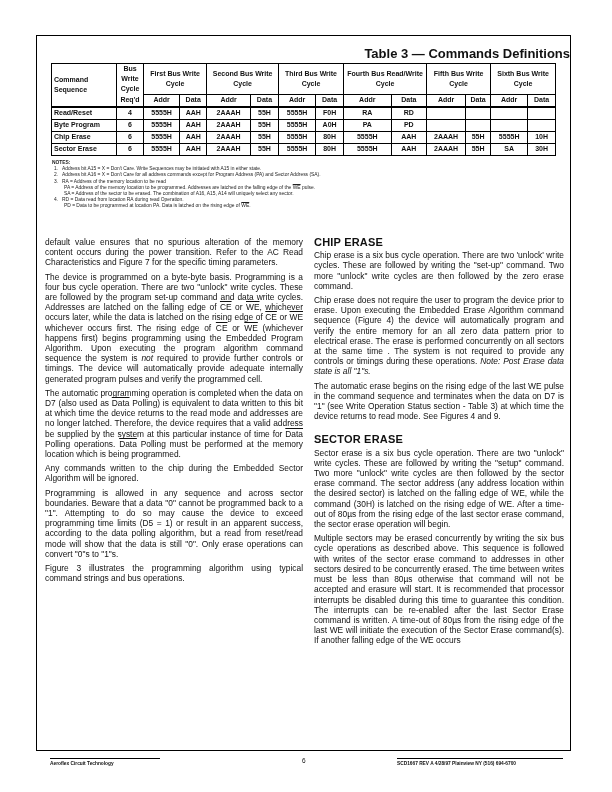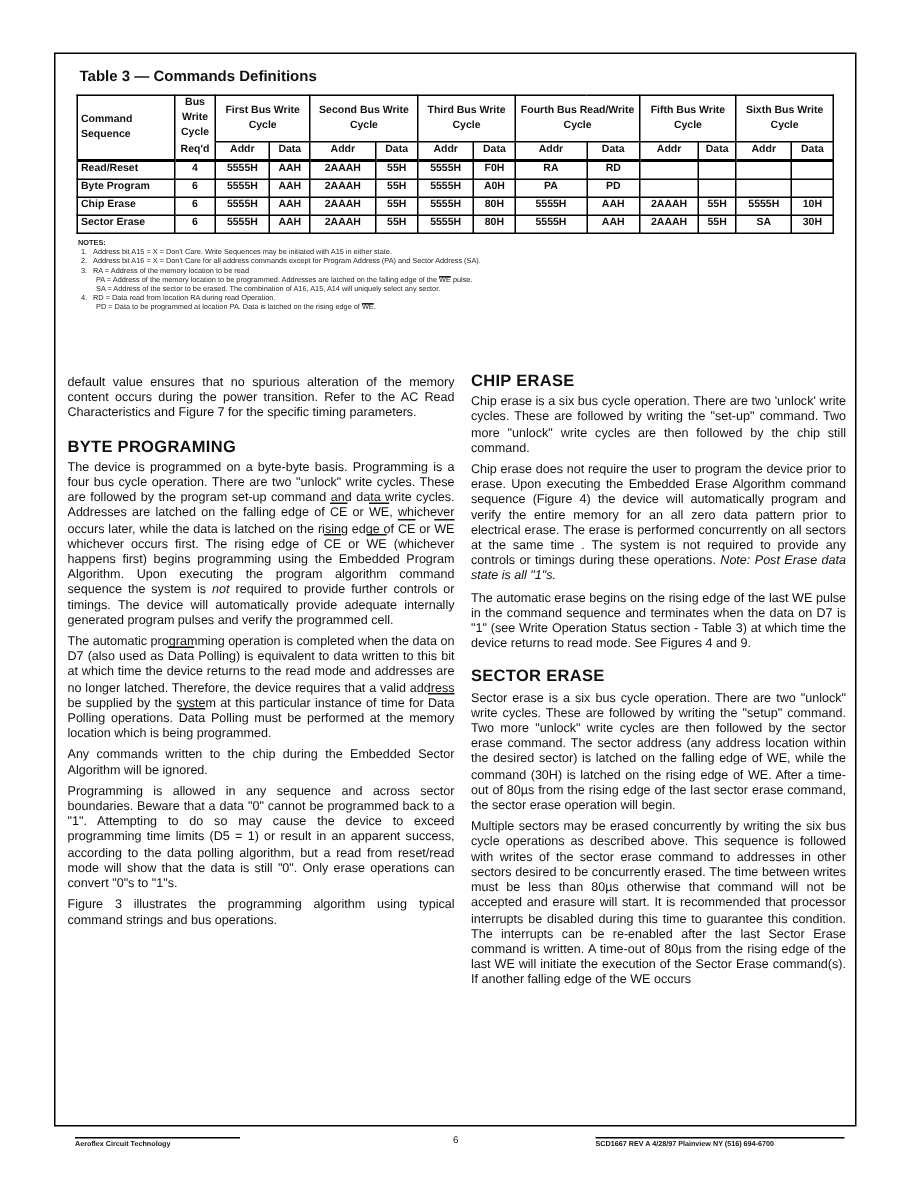--- a/index.html
+++ b/index.html
@@ -1,32 +1,32 @@
 <!DOCTYPE html>
 <html><head>
 <meta charset="utf-8">
 <style>
   html, body { margin: 0; padding: 0; background: #ffffff; }
   body { width: 612px; height: 792px; position: relative; overflow: hidden; font-family: "Liberation Sans", sans-serif; color: #111; }
   .frame { position: absolute; left: 36px; top: 35px; width: 535px; height: 716px; border: 1.5px solid #000; box-sizing: border-box; }
-  .table-title { position: absolute; left: 16px; right: 0; top: 10px; text-align: left; font-weight: bold; font-size: 10px; }
+  .table-title { position: absolute; left: 16px; right: 0; top: 10px; text-align: right; font-weight: bold; font-size: 13px; }
   table.cmd { position: absolute; left: 14px; top: 27px; width: 505px; border-collapse: collapse; font-size: 7px; }
   table.cmd th, table.cmd td { border: 0.8px solid #000; text-align: center; padding: 0; height: 11px; line-height: 10px; }
   table.cmd th { font-weight: bold; }
   table.cmd td { font-weight: bold; }
   table.cmd td.cmdname, table.cmd th.cmdname { text-align: left; padding-left: 2px; }
   table.cmd thead tr.top th { height: 14px; }
   table.cmd thead tr.sub th { border-bottom: 2.2px solid #000; }
   .notes { position: absolute; left: 15px; top: 124px; font-size: 4.9px; line-height: 6.2px; color: #222; }
   .notes .hdr { font-weight: bold; }
   .notes .n { padding-left: 2px; }
   .notes .n .num { display: inline-block; width: 8px; }
   .notes .ind { padding-left: 12px; }
   .ov { text-decoration: overline; }
-  .col { position: absolute; font-size: 8.4px; line-height: 10.2px; text-align: justify; margin-top: 12px; }
+  .col { position: absolute; font-size: 8.4px; line-height: 10.2px; text-align: justify; }
   .col.left { left: 45px; top: 237px; width: 258px; }
   .col.right { left: 314px; top: 237px; width: 250px; }
   .col p { margin: 0 0 4px 0; }
   .col h2 { font-size: 11px; font-weight: bold; margin: 13px 0 3px 0; letter-spacing: 0.2px; }
   .col.right h2.first { margin-top: 0; }
   .ul { }
   .footer { position: absolute; top: 758px; font-size: 4.8px; font-weight: bold; }
   .footer.l { left: 50px; width: 110px; border-top: 0.8px solid #000; padding-top: 2px; }
   .footer.c { left: 302px; font-size: 6.5px; font-weight: normal; top: 757px; }
   .footer.r { left: 397px; width: 166px; border-top: 0.8px solid #000; padding-top: 2px; }
@@ -140,31 +140,30 @@
     <div class="n"><span class="num">3.</span><span>RA = Address of the memory location to be read</span></div>
     <div class="ind"><span>PA = Address of the memory location to be programmed. Addresses are latched on the falling edge of the </span><span class="ov">WE</span><span> pulse.</span></div>
     <div class="ind">SA = Address of the sector to be erased. The combination of A16, A15, A14 will uniquely select any sector.</div>
     <div class="n"><span class="num">4.</span><span>RD = Data read from location RA during read Operation.</span></div>
     <div class="ind"><span>PD = Data to be programmed at location PA.  Data is latched on the rising edge of </span><span class="ov">WE</span><span>.</span></div>
   </div>
 </div>
 
 <div class="col left">
   <p>default value ensures that no spurious alteration of the memory content occurs during the power transition. Refer to the AC Read Characteristics and Figure 7 for the specific timing parameters.</p>
-  <h2>BYTE PROGRAMING</h2>
   <p><span>The device is programmed on a byte-byte basis. Programming is a four bus cycle operation.  There are two "unlock" write cycles.  These are followed by the program set-up command and data write cycles. Addresses are latched on the falling edge of </span><span class="ov">CE</span><span> or </span><span class="ov">WE</span><span>, whichever occurs later, while the data is latched on the rising edge of </span><span class="ov">CE</span><span> or </span><span class="ov">WE</span><span> whichever occurs first.  The rising edge of </span><span class="ov">CE</span><span> or </span><span class="ov">WE</span><span> (whichever happens first) begins programming using the Embedded Program Algorithm. Upon executing the program algorithm command sequence the system is </span><em>not</em><span> required to provide further controls or timings.  The device will automatically provide adequate internally generated program pulses and verify the programmed cell.</span></p>
   <p><span>The automatic programming operation is completed when the data on D7 (also used as </span><span class="ov">Data</span><span> Polling) is equivalent to data written to this bit at which time the device returns to the read mode and addresses are no longer latched.  Therefore, the device requires that a valid address be supplied by the system at this particular instance of time for </span><span class="ov">Data</span><span> Polling operations. </span><span class="ov">Data</span><span> Polling must be performed at the memory location which is being programmed.</span></p>
   <p>Any commands written to the chip during the Embedded Sector Algorithm will be ignored.</p>
   <p>Programming is allowed in any sequence and across sector boundaries.  Beware that a data "0" cannot be programmed back to a "1".  Attempting to do so may cause the device to exceed programming time limits (D5 = 1) or result in an apparent success, according to the data polling algorithm, but a read from reset/read mode will show that the data is still "0".  Only erase operations can convert "0"s to "1"s.</p>
   <p>Figure 3 illustrates the programming algorithm using typical command strings and bus operations.</p>
 </div>
 
 <div class="col right">
   <h2 class="first">CHIP ERASE</h2>
-  <p>Chip erase is a six bus cycle operation.  There are two 'unlock' write cycles.  These are followed by writing the "set-up" command.  Two more "unlock" write cycles are then followed by the chip still command.</p>
+  <p>Chip erase is a six bus cycle operation.  There are two 'unlock' write cycles.  These are followed by writing the "set-up" command.  Two more "unlock" write cycles are then followed by the zero erase command.</p>
   <p><span>Chip erase does not require the user to program the device prior to erase.  Upon executing the Embedded Erase Algorithm command sequence (Figure 4) the device will automatically program and verify the entire memory for an all zero data pattern prior to electrical erase.  The erase is performed concurrently on all sectors at the same time .  The system is not required to provide any controls or timings during these operations.  </span><em>Note: Post Erase data state is all "1"s.</em></p>
   <p><span class="ul">The</span><span> automatic erase begins on the rising edge of the last WE pulse in the command sequence and terminates when the data on D7 is "1" (see Write Operation Status section - Table 3) at which time the device returns to read mode. See Figures 4 and 9.</span></p>
   <h2>SECTOR ERASE</h2>
   <p>Sector erase is a six bus cycle operation.  There are two "unlock" write cycles.  These are followed by writing the "setup" command.  Two more "unlock" write cycles are then followed by the sector erase command.  The sector address (any address location within the desired sector) is latched on the falling edge of WE, while the command (30H) is latched on the rising edge of WE.  After a time-out of 80µs from the rising edge of the last sector erase command, the sector erase operation will begin.</p>
   <p>Multiple sectors may be erased concurrently by writing the six bus cycle operations as described above.  This sequence is followed with writes of the sector erase command to addresses in other sectors desired to be concurrently erased.  The time between writes must be less than 80µs otherwise that command will not be accepted and erasure will start.  It is recommended that processor interrupts be disabled during this time to guarantee this condition.  The interrupts can be re-enabled after the last Sector Erase command is written.  A time-out of 80µs from the rising edge of the last WE will initiate the execution of the Sector Erase command(s).  If another falling edge of the WE occurs</p>
 </div>
 
 <div class="footer l">Aeroflex Circuit Technology</div>
 <div class="footer c">6</div>
 <div class="footer r">SCD1667 REV A 4/28/97  Plainview NY (516) 694-6700</div>

